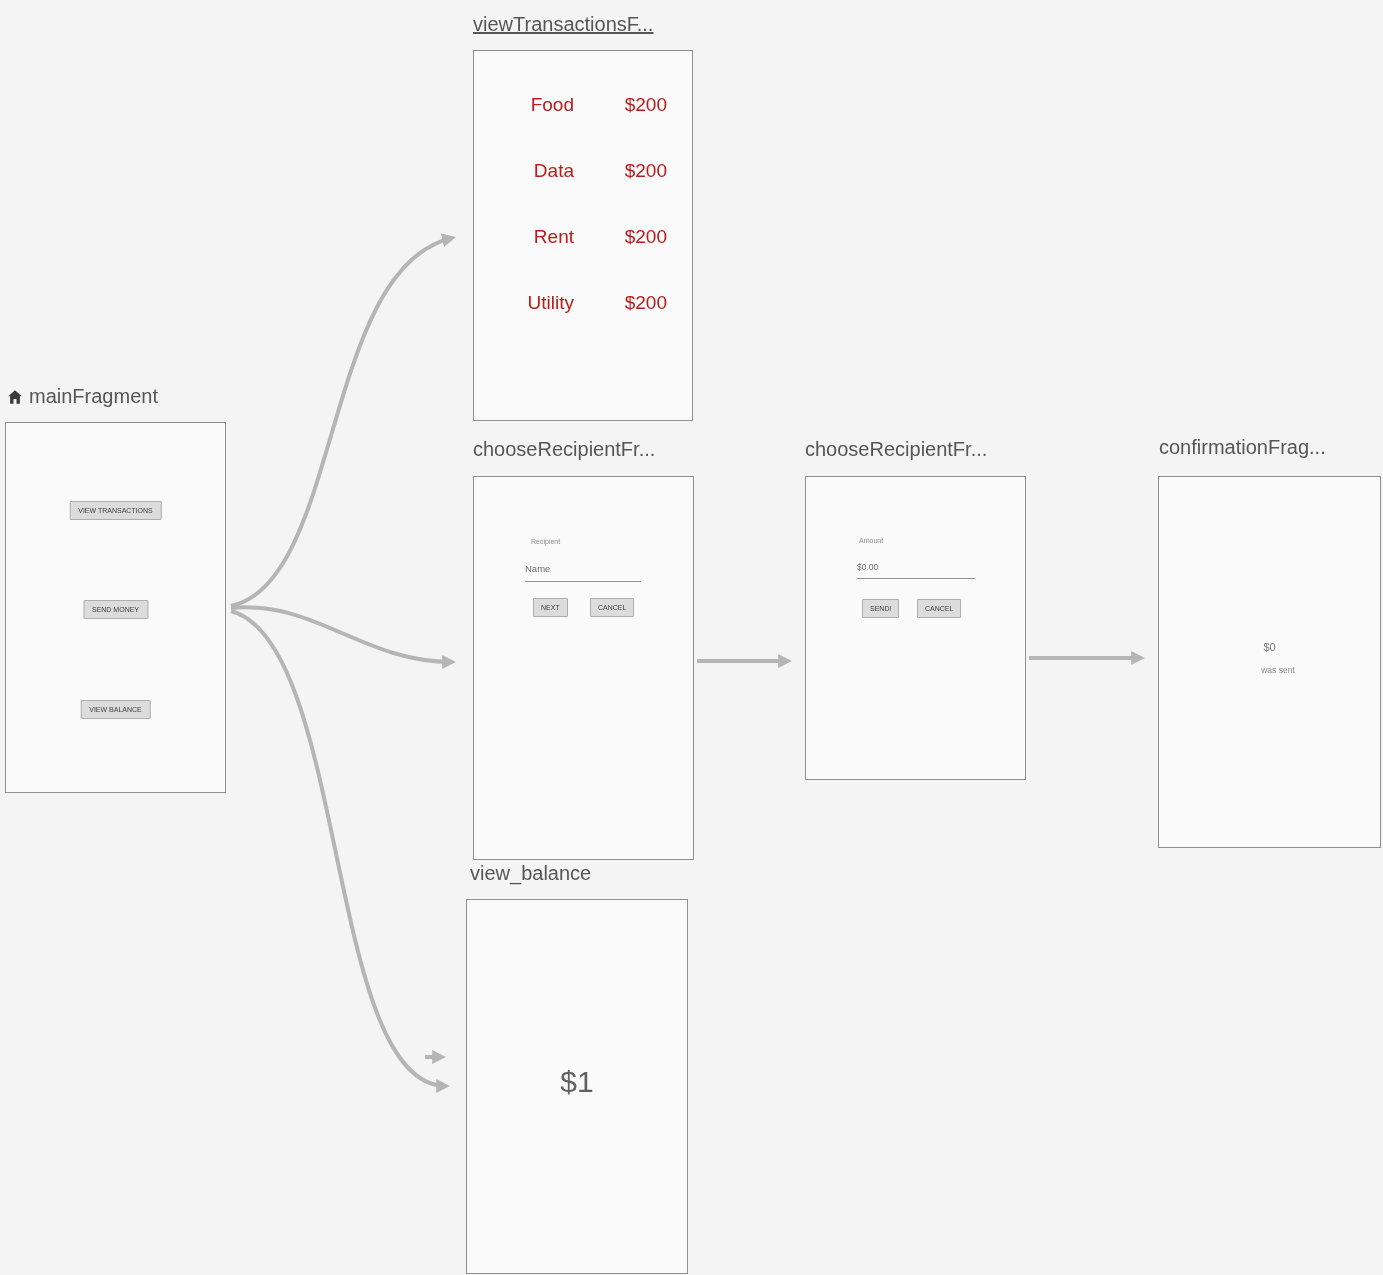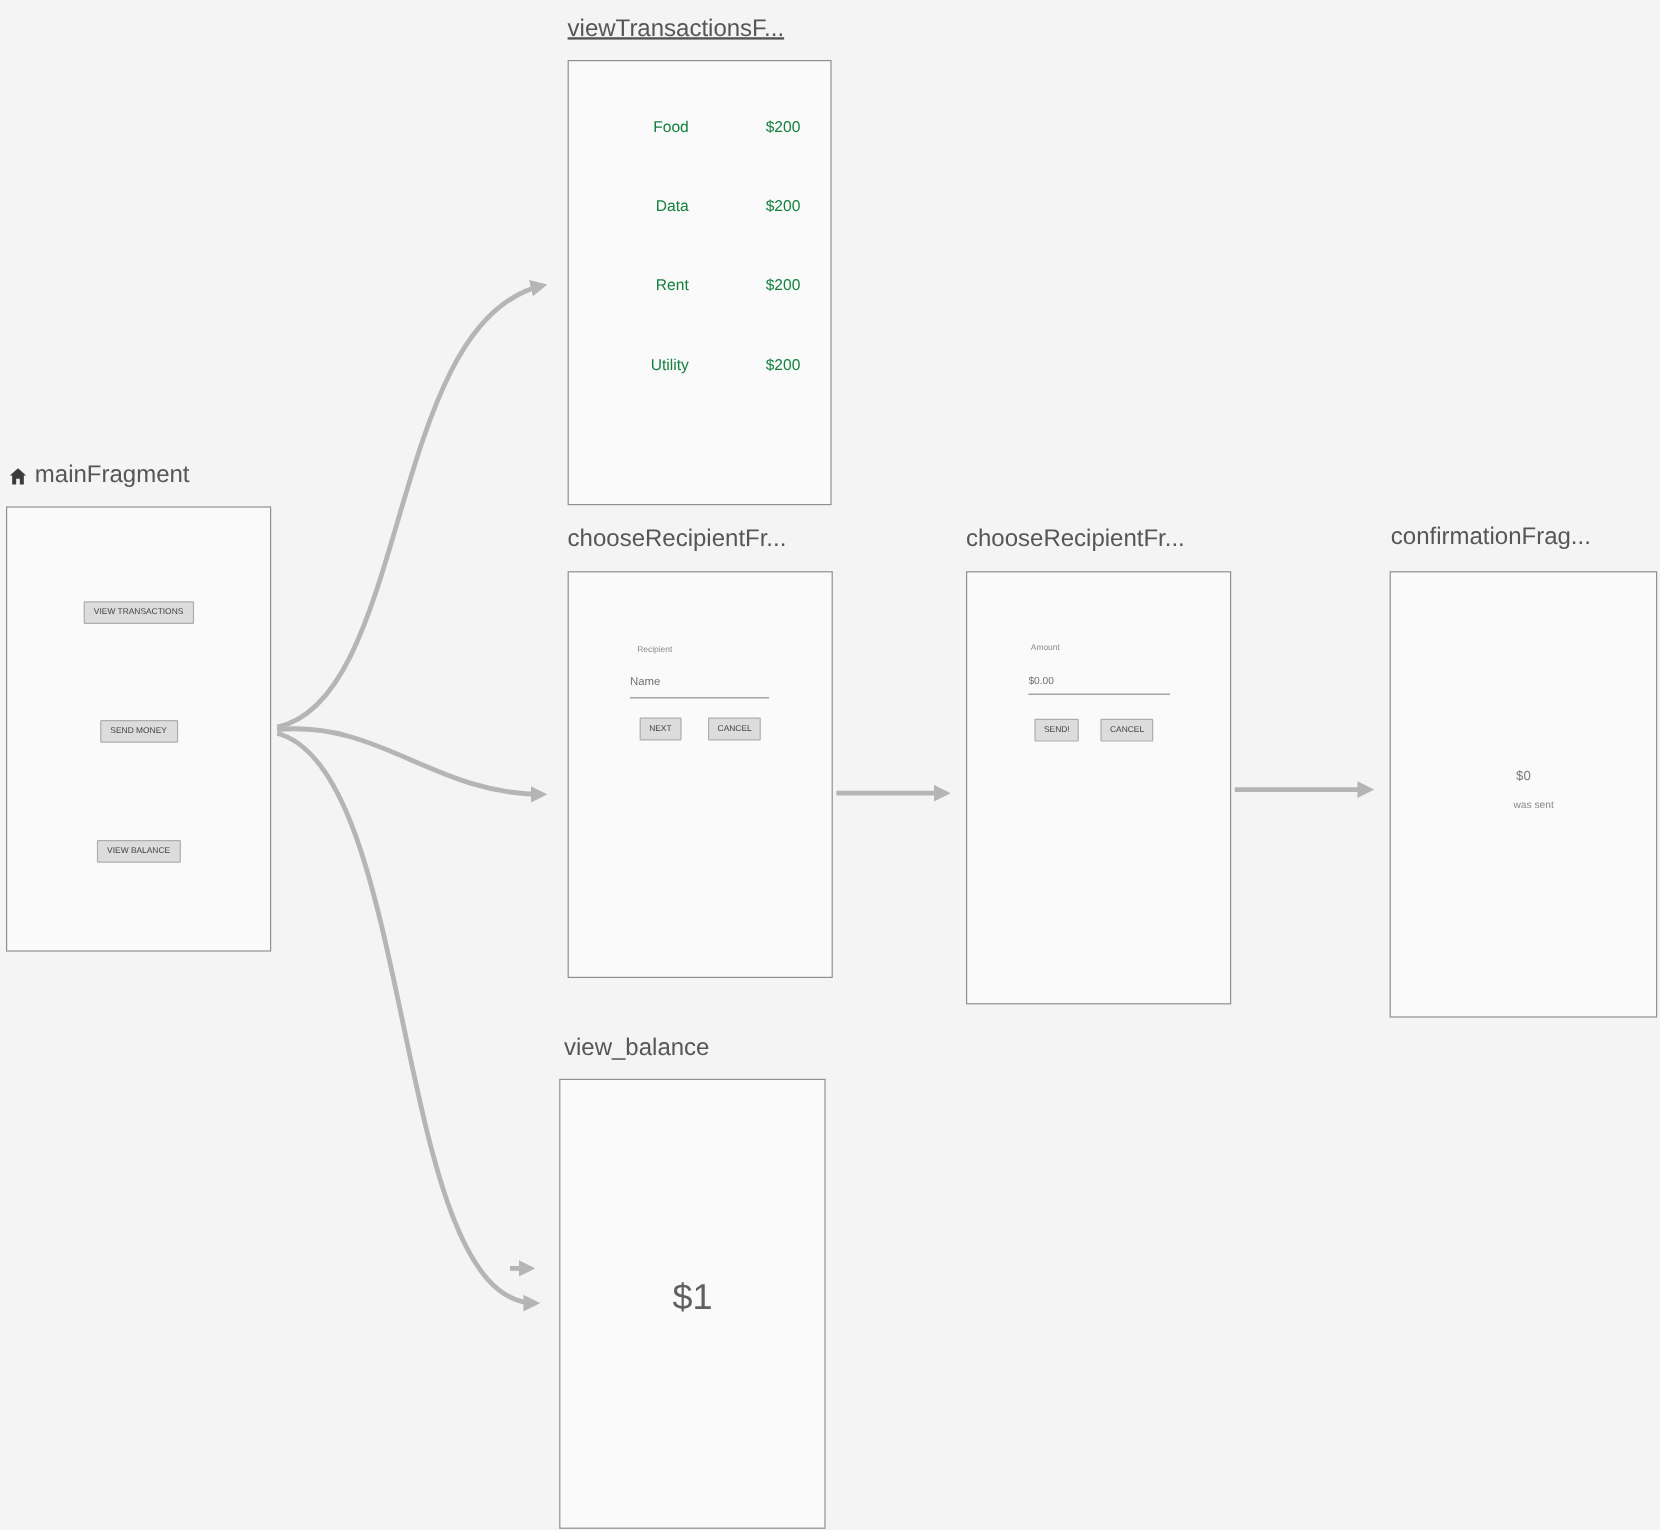--- a/index.html
+++ b/index.html
@@ -57,22 +57,22 @@
   .tx-list { position: absolute; left: 0; top: 21px; right: 0; }
   .tx-row {
     display: grid;
     grid-template-columns: 1fr 93px;
     padding-right: 25px;
     height: 66px;
     align-items: center;
   }
   .tx-row span {
     text-align: right;
-    font-size: 13px;
-    color: #15803d;
+    font-size: 19px;
+    color: #b91c1c;
   }
 
   
   .field-label {
     position: absolute;
     font-size: 7px;
     color: #8a8a8a;
     white-space: nowrap;
   }
   .field-value {
@@ -172,32 +172,32 @@
       <div class="tx-row">
         <span>Utility</span>
         <span>$200</span>
       </div>
     </div>
   </div>
 
   <div class="frag-title" style="left:473px; top:438px;">
     <span>chooseRecipientFr...</span>
   </div>
-  <div class="card" style="left:473px; top:476px; width:221px; height:339px;">
+  <div class="card" style="left:473px; top:476px; width:221px; height:384px;">
     <div class="field-label" style="left:57px; top:61px;">Recipient</div>
     <div class="field-value" style="left:51px; top:86px;">Name</div>
     <div class="field-line" style="left:51px; top:104px; width:116px;"></div>
     <div class="chip" style="left:59px; top:121px;">NEXT</div>
     <div class="chip" style="left:116px; top:121px;">CANCEL</div>
   </div>
 
   <div class="frag-title" style="left:805px; top:438px;">
     <span>chooseRecipientFr...</span>
   </div>
-  <div class="card" style="left:805px; top:476px; width:221px; height:361px;">
+  <div class="card" style="left:805px; top:476px; width:221px; height:304px;">
     <div class="field-label" style="left:53px; top:60px;">Amount</div>
     <div class="field-value" style="left:51px; top:85px; font-size:8.5px;">$0.00</div>
     <div class="field-line" style="left:51px; top:101px; width:118px;"></div>
     <div class="chip" style="left:56px; top:122px;">SEND!</div>
     <div class="chip" style="left:111px; top:122px;">CANCEL</div>
   </div>
 
   <div class="frag-title" style="left:1159px; top:436px;text-align:right;">
     <span>confirmationFrag...</span>
   </div>

